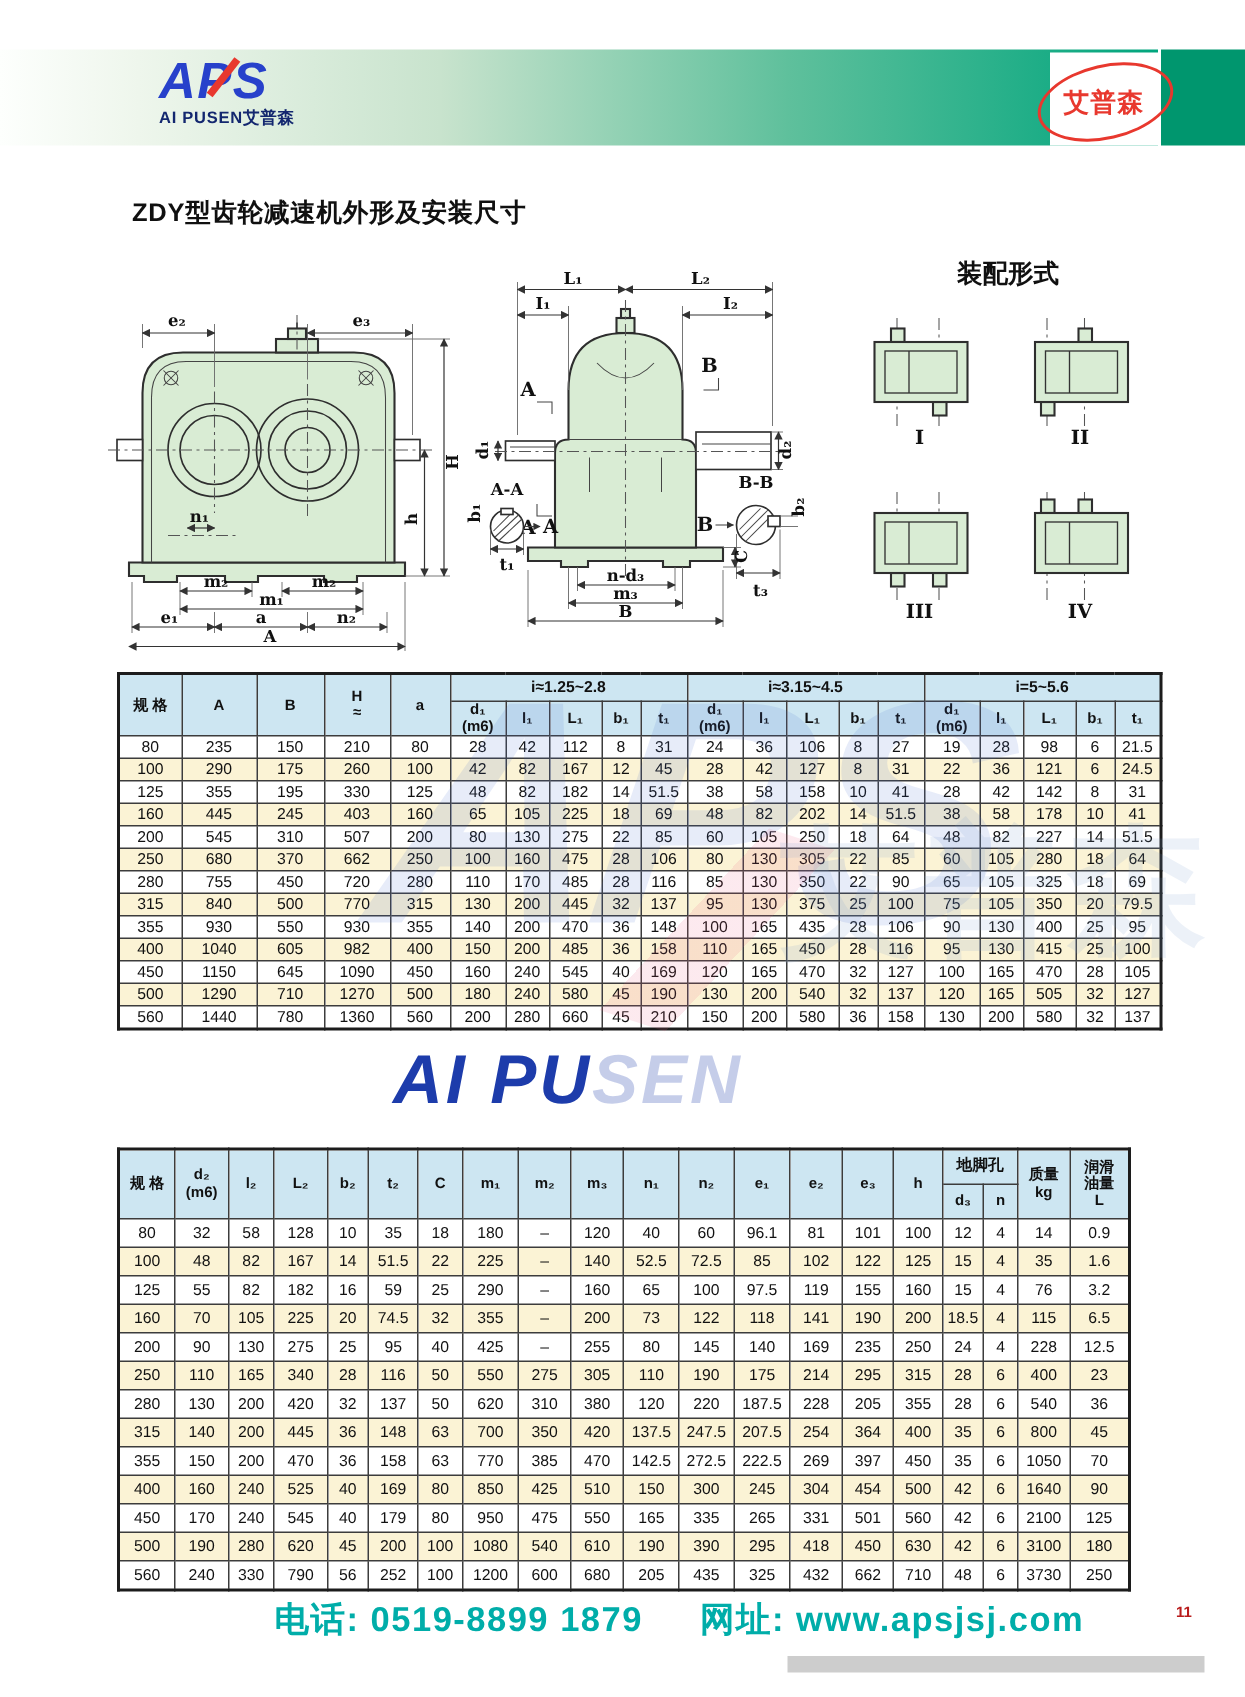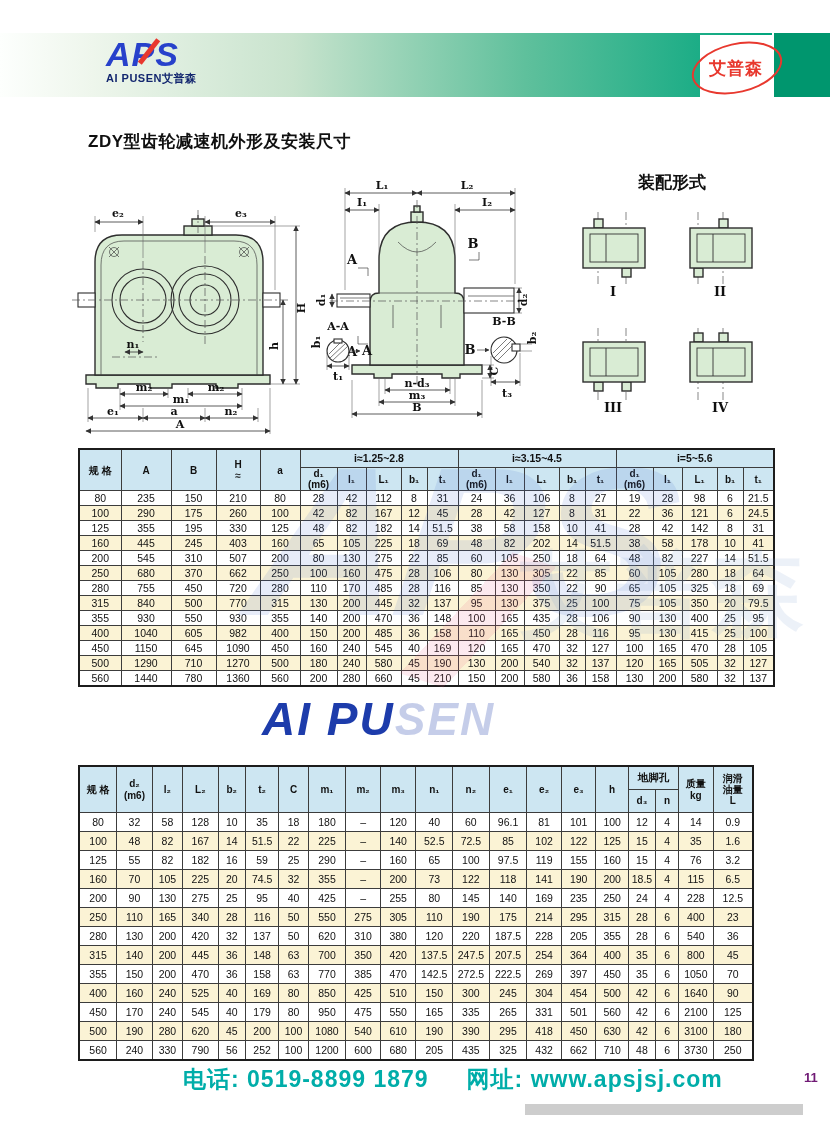--- a/index.html
+++ b/index.html
@@ -54,21 +54,21 @@
   .wm-red{left:398px;top:545px;width:160px;height:150px;
     background:linear-gradient(115deg,transparent 40%,rgba(235,90,130,0.13) 40%,rgba(235,90,130,0.13) 60%,transparent 60%);
     transform:rotate(18deg);}
   .wm-cn{left:520px;top:532px;font-size:92px;color:rgba(125,160,210,0.15);letter-spacing:4px;}
   .wm-ai{left:262px;top:692px;font-size:46px;font-style:italic;color:#1d3cab;letter-spacing:2px;}
   .wm-ai .faint{opacity:0.25;}
   
   .foot-text{position:absolute;left:183px;top:1064px;font-size:23px;font-weight:bold;
     color:#00ada9;letter-spacing:1px;white-space:nowrap;}
   .foot-text span{margin-right:38px;}
-  .pagenum{position:absolute;left:784px;top:1070px;font-size:13px;font-weight:bold;color:#701a75;margin-left:20px;}
+  .pagenum{position:absolute;left:784px;top:1070px;font-size:10px;font-weight:bold;color:#b91c1c;}
   .graybar{position:absolute;left:525px;top:1104px;width:278px;height:11px;background:#cdcdcd;}
 </style>
 </head>
 <body>
 
 <div class="page">
 
   <div class="topbar"></div>
   <div class="greenblock"></div>
   <div class="logo">

